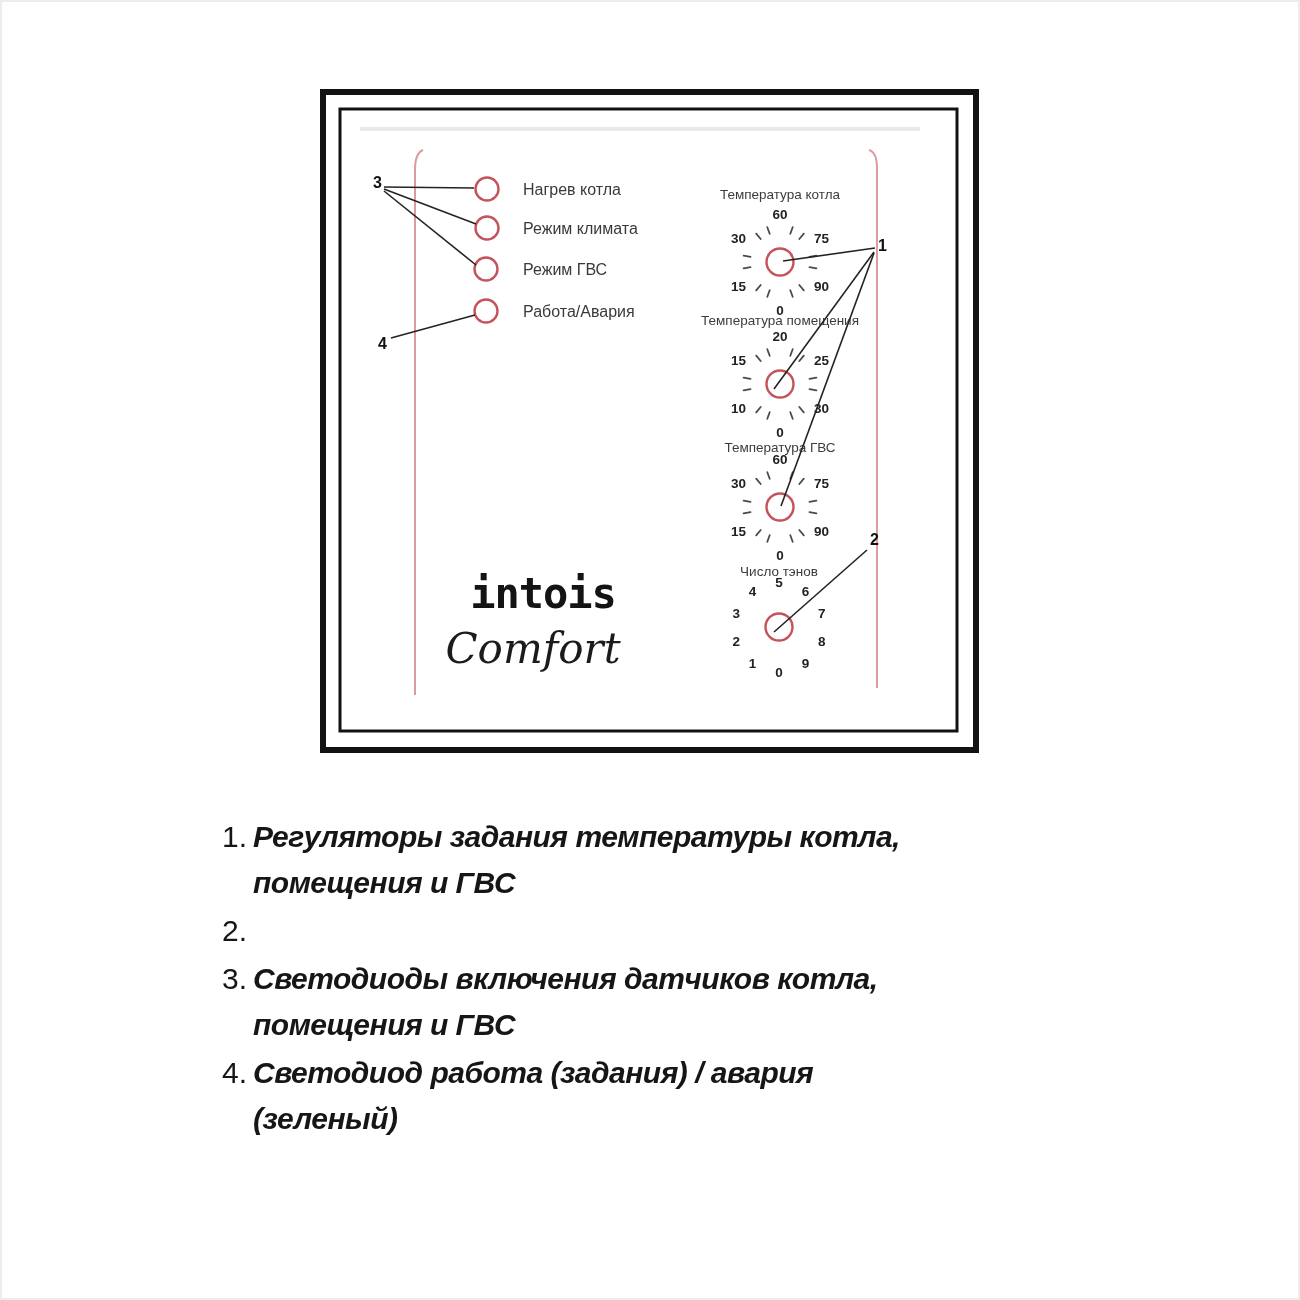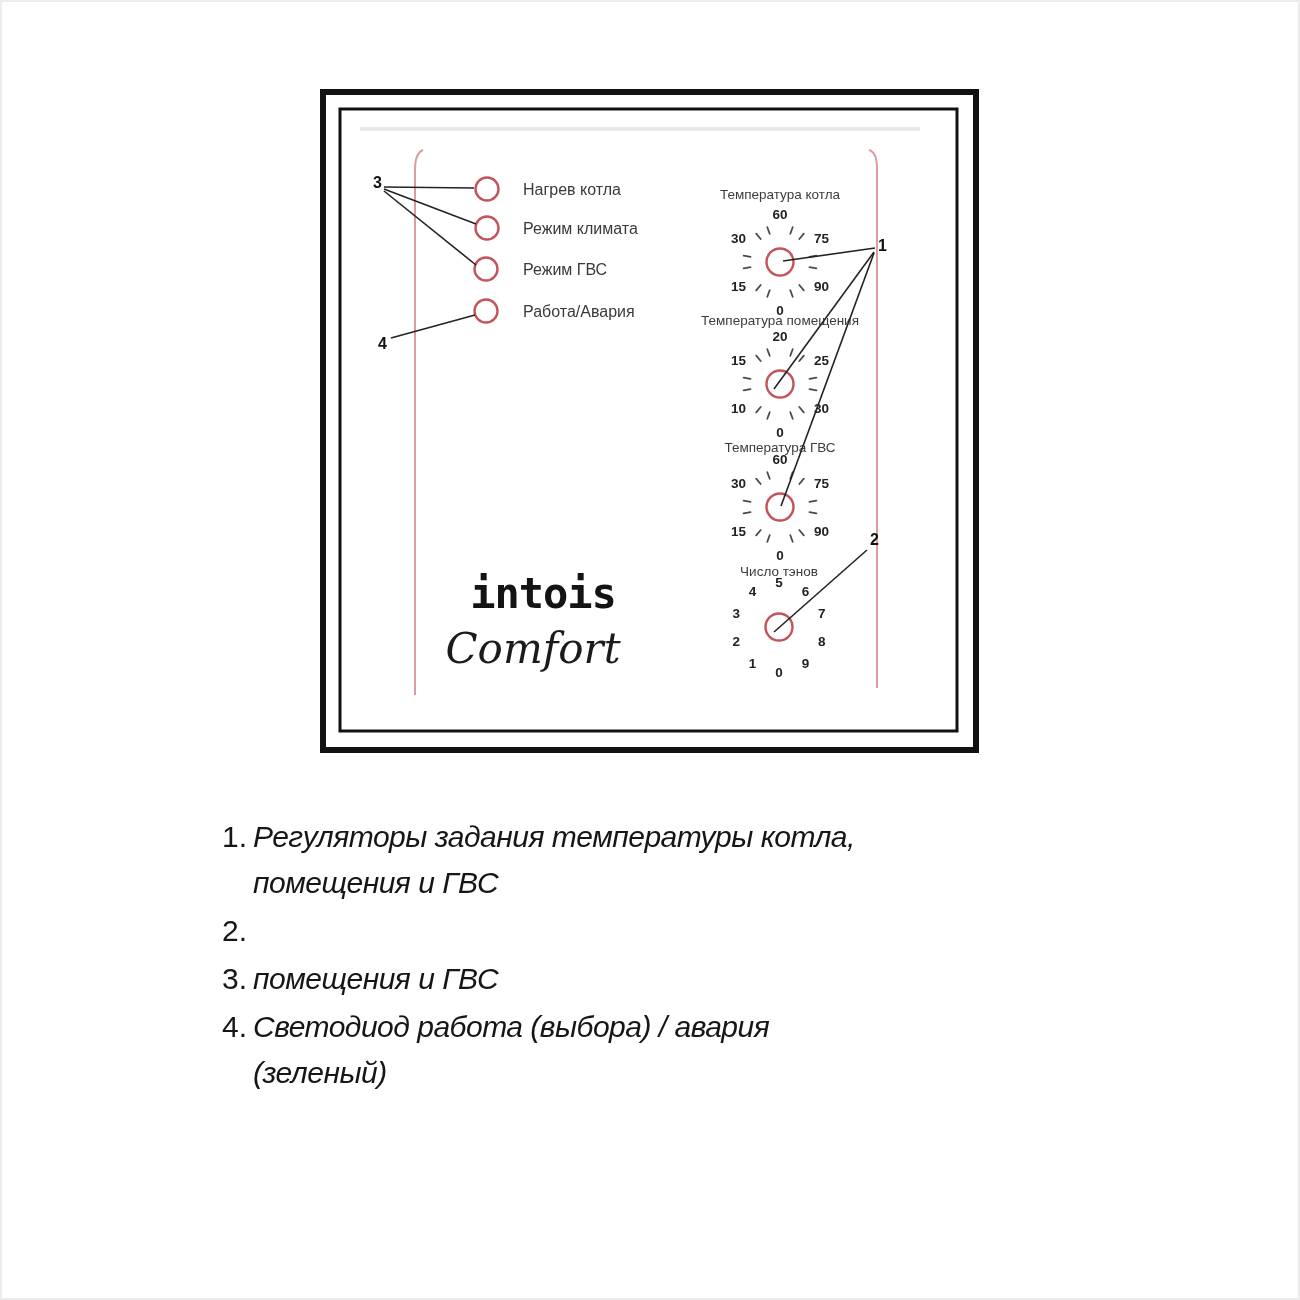--- a/index.html
+++ b/index.html
@@ -21,21 +21,21 @@
   .knob{fill:#ffffff;stroke:#c4545c;stroke-width:2.4;cursor:pointer;}
   .red-arc{fill:none;stroke:#dc9c9e;stroke-width:2;}
   .logo-brand{font:700 42px "DejaVu Sans Mono",monospace;fill:#141414;letter-spacing:-1px;}
   .logo-model{font:italic 400 42px "DejaVu Serif",serif;fill:#1b1b1b;}
 
   
   .legend{position:absolute;left:222px;top:814px;width:900px;}
   .legend-item{display:flex;align-items:flex-start;margin-bottom:2px;
     font-size:30px;line-height:46px;color:#161616;}
   .legend-num{flex:none;width:31px;font-style:normal;font-weight:400;}
-  .legend-lines{font-weight:400;font-style:italic;letter-spacing:-0.5px;}
+  .legend-lines{font-weight:700;font-style:italic;letter-spacing:-0.5px;}
 </style>
 </head>
 <body>
 
 <svg class="panel-svg" viewBox="0 0 660 665">
 
   <rect x="3" y="4" width="653" height="658" fill="#ffffff" stroke="#121212" stroke-width="6"></rect>
   <rect x="20" y="21" width="617" height="622" fill="#ffffff" stroke="#121212" stroke-width="3"></rect>
   <line x1="40" y1="41" x2="600" y2="41" stroke="#e9e9e9" stroke-width="4"></line>
 
@@ -161,23 +161,24 @@
       <div>Регуляторы задания температуры котла,</div>
       <div>помещения и ГВС</div>
     </div>
   </div>
   <div class="legend-item">
     <div class="legend-num">2.</div>
   </div>
   <div class="legend-item">
     <div class="legend-num">3.</div>
     <div class="legend-lines">
+      <div>Светодиоды включения датчиков котла,</div>
       <div>помещения и ГВС</div>
     </div>
   </div>
   <div class="legend-item">
     <div class="legend-num">4.</div>
     <div class="legend-lines">
-      <div>Светодиод работа (выбора) / авария</div>
+      <div>Светодиод работа (задания) / авария</div>
       <div>(зеленый)</div>
     </div>
   </div>
 </div>
 
 </body></html>

